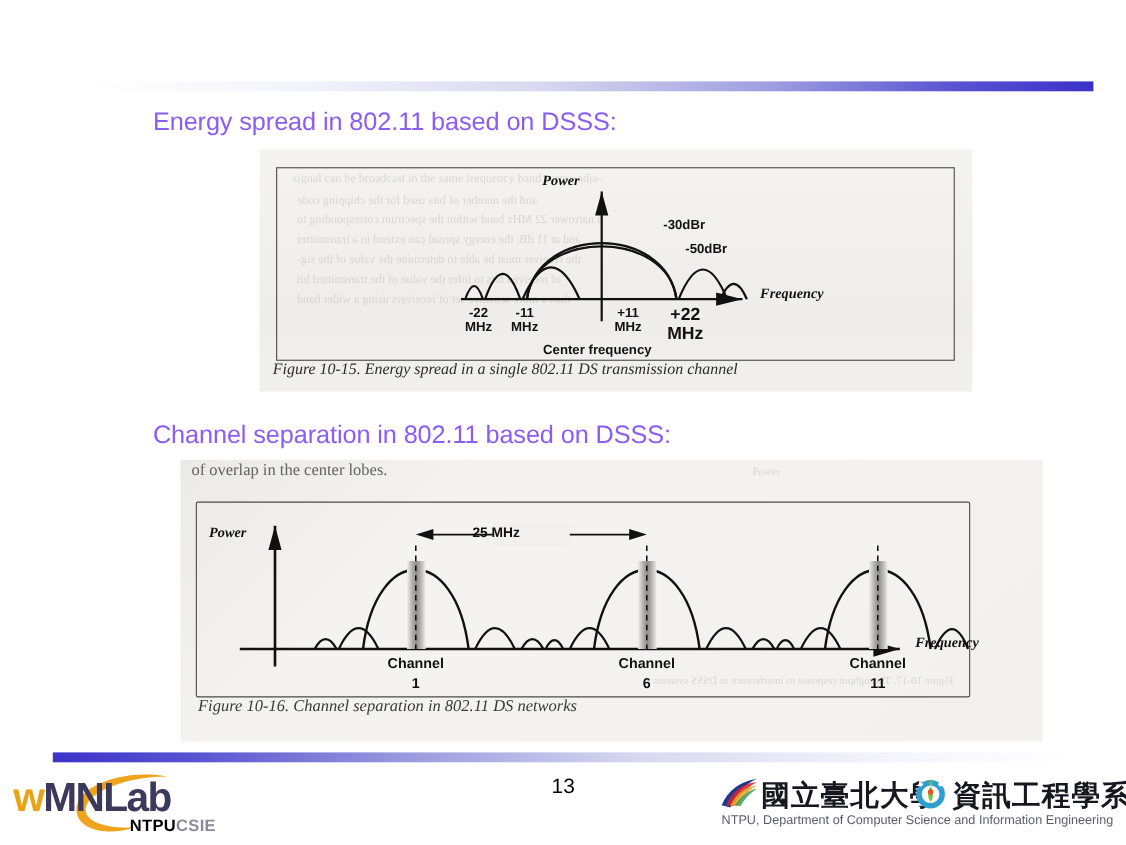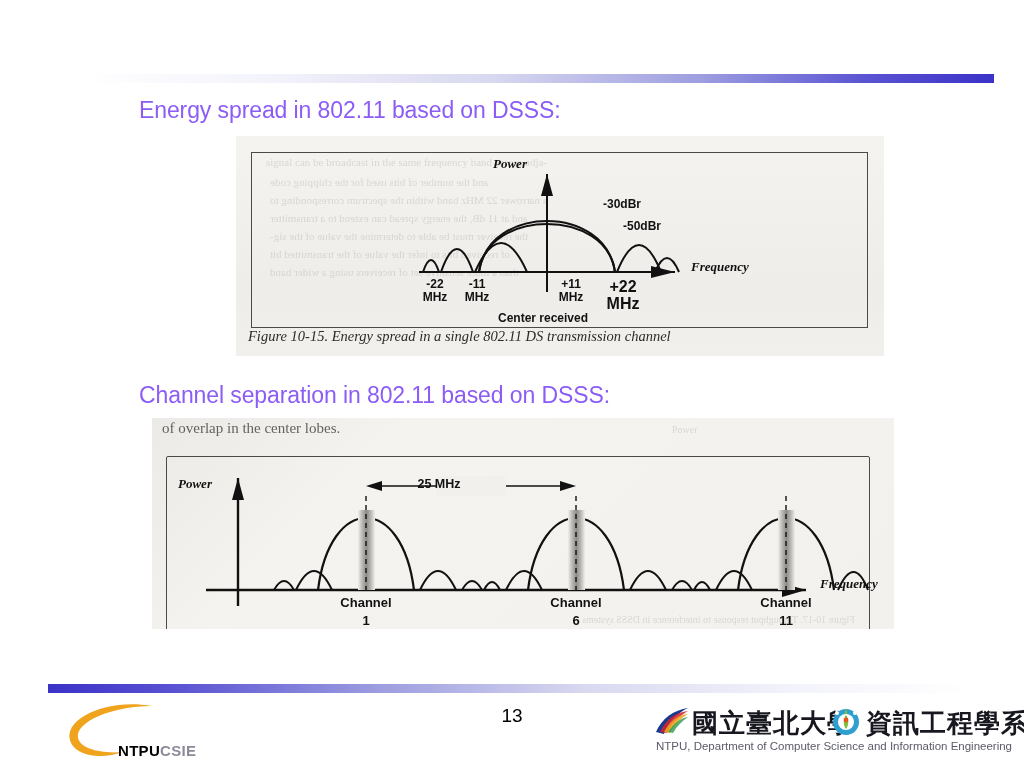--- a/index.html
+++ b/index.html
@@ -23,22 +23,22 @@
   }
   #heading-1{left:139px;top:98px;}
   #heading-2{left:139px;top:383px;}
 
   
   .scan{
     position:absolute;background:#f3f2ee;overflow:hidden;
   }
   #figure-one{left:236px;top:136px;width:648px;height:220px;
      background:linear-gradient(to bottom,#f4f3ef,#eeedea 70%,#f1f0ec);}
-  #figure-two{left:152px;top:418px;width:742px;height:211px;
-     background:linear-gradient(135deg,#eceae6 0%,#f4f3ef 28%,#f2f1ed 100%);}
+  #figure-two{left:164px;top:418px;width:742px;height:256px;
+     background:linear-gradient(135deg,#eceae6 0%,#f4f3ef 28%,#f2f1ed 100%);padding-left:42px;}
 
   
   .ghost{
     position:absolute;color:#b9b7b2;opacity:.45;font-size:11px;
     font-family:"Liberation Serif",serif;white-space:nowrap;
     transform:scaleX(-1);pointer-events:none;
   }
   .ghost-plain{transform:none;}
 
   .frame{
@@ -144,21 +144,21 @@
   </div>
 
   <div class="axis-lbl" style="left:257px;top:20px;font-size:13px;">Power</div>
   <div class="axis-lbl" style="left:455px;top:123px;font-size:13px;">Frequency</div>
 
   <div class="tick-lbl" style="left:175px;top:142px;width:48px;font-size:12px;">-22<br>MHz</div>
   <div class="tick-lbl" style="left:217px;top:142px;width:48px;font-size:12px;">-11<br>MHz</div>
   <div class="tick-lbl" style="left:311px;top:142px;width:48px;font-size:12px;">+11<br>MHz</div>
   <div class="tick-lbl" style="left:363px;top:142px;width:48px;font-size:16px;">+22<br>MHz</div>
 
-  <div class="tick-lbl" style="left:242px;top:176px;width:130px;font-size:12px;">Center received</div>
+  <div class="tick-lbl" style="left:242px;top:176px;width:130px;font-size:12px;">Center frequency</div>
 
   <div class="tick-lbl" style="left:356px;top:62px;width:60px;font-size:12px;">-30dBr</div>
   <div class="tick-lbl" style="left:376px;top:84px;width:60px;font-size:12px;">-50dBr</div>
 
   <div class="fig-caption">Figure 10-15. Energy spread in a single 802.11 DS transmission channel</div>
 </div>
 
 <div class="heading" id="heading-2">Channel separation in 802.11 based on DSSS:</div>
 
 <div class="scan" id="figure-two">
@@ -226,28 +226,30 @@
 
   <div class="tick-lbl" style="left:174px;top:178px;width:80px;font-size:13px;">Channel</div>
   <div class="tick-lbl" style="left:174px;top:196px;width:80px;font-size:13px;">1</div>
 
   <div class="tick-lbl" style="left:384px;top:178px;width:80px;font-size:13px;">Channel</div>
   <div class="tick-lbl" style="left:384px;top:196px;width:80px;font-size:13px;">6</div>
 
   <div class="tick-lbl" style="left:594px;top:178px;width:80px;font-size:13px;">Channel</div>
   <div class="tick-lbl" style="left:594px;top:196px;width:80px;font-size:13px;">11</div>
 
+  <div class="fig-caption">Figure 10-16. Channel separation in 802.11 DS networks</div>
 </div>
 
 <div id="page-number">13</div>
 
 <div id="logo-wmnlab">
   <svg id="swoosh" width="140" height="62" viewBox="0 0 140 62">
     <path d="M96,6 C52,-2 8,18 14,40 C18,56 46,60 66,52 C44,54 24,48 22,38 C19,22 56,6 96,6 Z" fill="#f0a31c"></path>
   </svg>
+  <div class="wm-text"><span class="wm-w">w</span><span class="wm-mn">MN</span><span class="wm-lab">Lab</span></div>
   <div class="wm-sub"><span class="wm-ntpu">NTPU</span><span class="wm-csie">CSIE</span></div>
 </div>
 
 <div id="logo-ntpu">
   <svg style="position:absolute;left:4px;top:4px;" width="38" height="30" viewBox="0 0 38 30">
     <path d="M4,26 C10,12 22,4 36,2 C24,8 16,16 12,28 Z" fill="#1b3a8f"></path>
     <path d="M8,26 C14,13 24,6 36,5 C26,11 19,18 15,27 Z" fill="#d4242c" opacity=".85"></path>
     <path d="M12,26 C18,15 26,9 36,8 C28,13 22,19 18,27 Z" fill="#f0a31c" opacity=".85"></path>
     <path d="M16,26 C22,17 29,12 36,11 C30,15 25,20 21,27 Z" fill="#2e9b4e" opacity=".8"></path>
   </svg>

